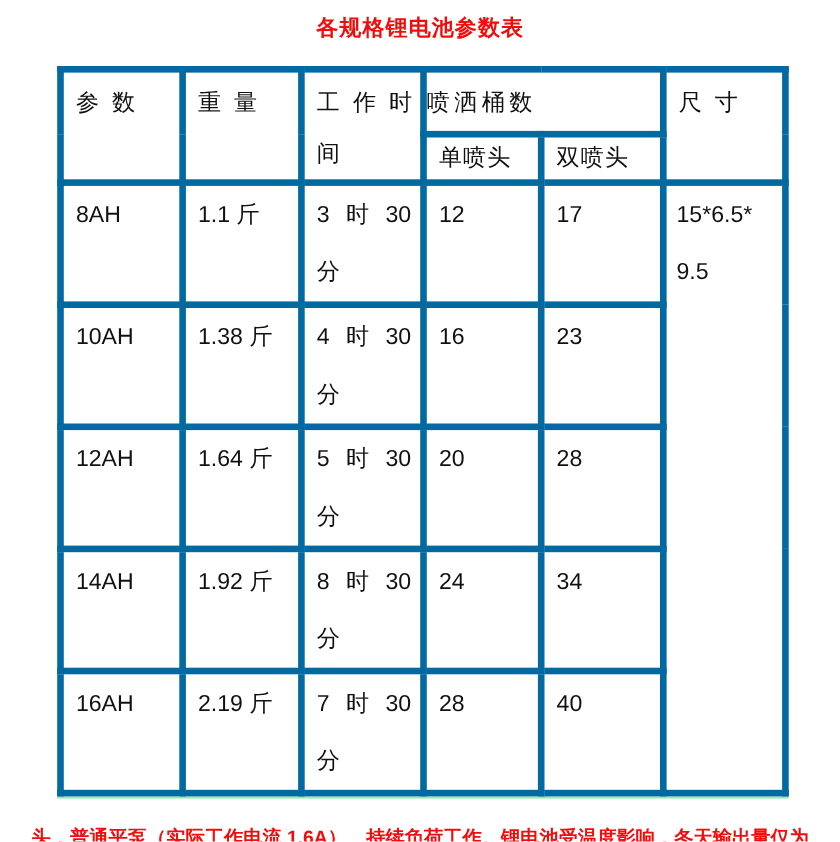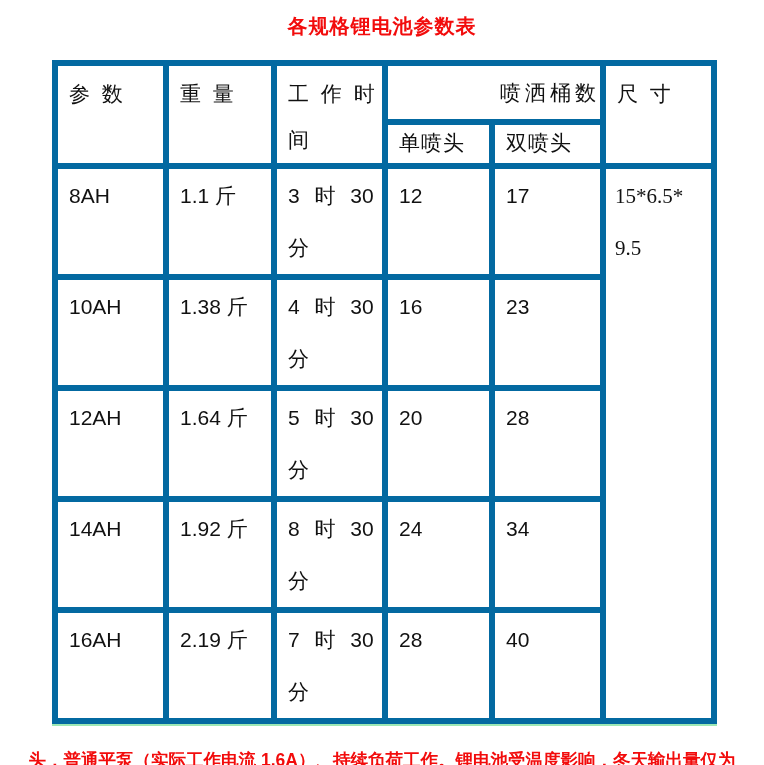--- a/index.html
+++ b/index.html
@@ -55,40 +55,40 @@
     vertical-align: top;
     padding: 5px 4px 0 11px;
     line-height: 46px;
     height: 96px;
     word-spacing: 6px;
   }
   thead tr.hrow1 { height: 55px; }
   thead tr.hrow2 { height: 41px; }
   thead th.group {
     vertical-align: middle;
-    text-align: right;
+    text-align: left;
     padding: 0;
     letter-spacing: 4px;
     height: 55px;
   }
   thead tr.hrow2 th {
     vertical-align: middle;
     padding: 0 4px 2px 11px;
     letter-spacing: 1px;
   }
 
   tbody tr { height: 101px; }
   tbody tr.r1 { height: 104px; }
   tbody td {
     vertical-align: top;
     padding: 1px 4px 0 11px;
     line-height: 52px;
   }
   tbody td.time { word-spacing: 9px; }
-  tbody td.size { padding-left: 9px; font-family: Liberation Serif, serif; }
+  tbody td.size { padding-left: 9px; }
 
   .note {
     margin-top: 17px;
     text-align: center;
     color: #f20c0c;
     font-size: 17.5px;
     font-weight: bold;
     line-height: 27px;
   }
 </style>

